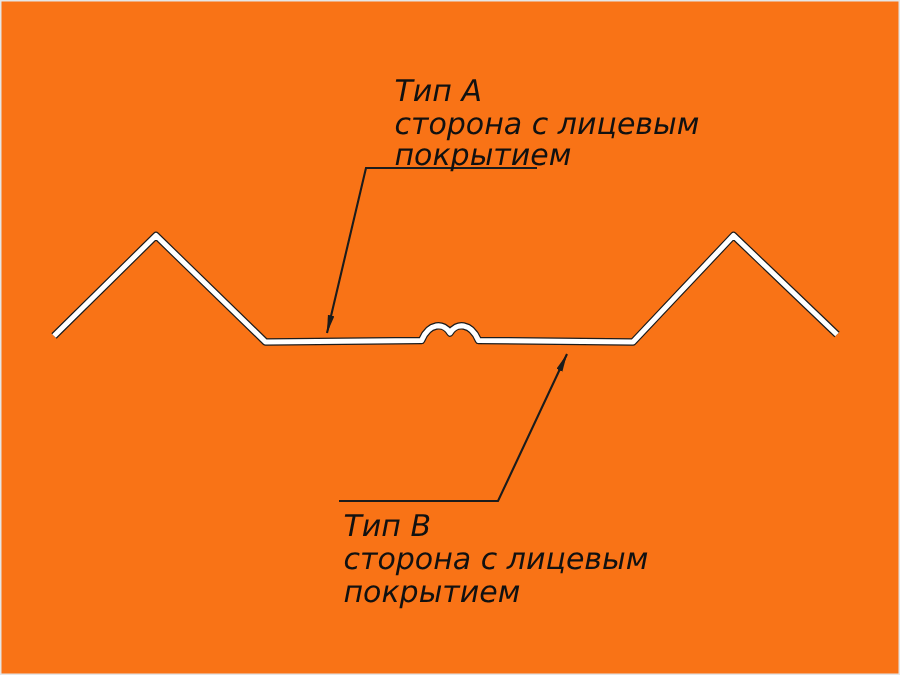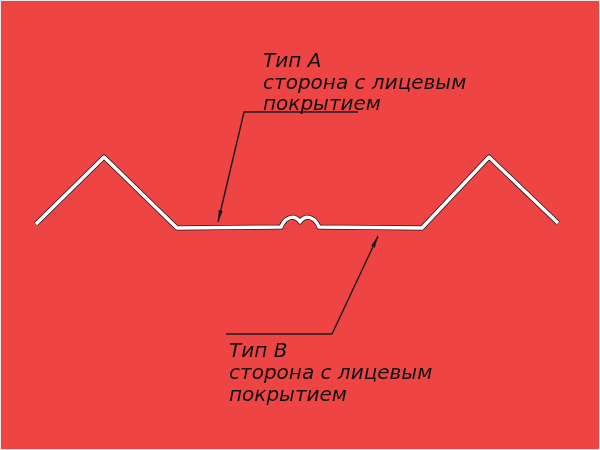--- a/index.html
+++ b/index.html
@@ -9,21 +9,21 @@
     height: 450px;
     background: #ffffff;
     overflow: hidden;
   }
   .canvas {
     position: relative;
     width: 600px;
     height: 450px;
     box-sizing: border-box;
     border: 1px solid #e6e6e6;
-    background: #ef4444;
+    background: #f97316;
   }
   svg {
     display: block;
   }
   .lbl {
     font-family: "DejaVu Sans", "Liberation Sans", sans-serif;
     font-style: italic;
     font-size: 20px;
   }
 </style>

